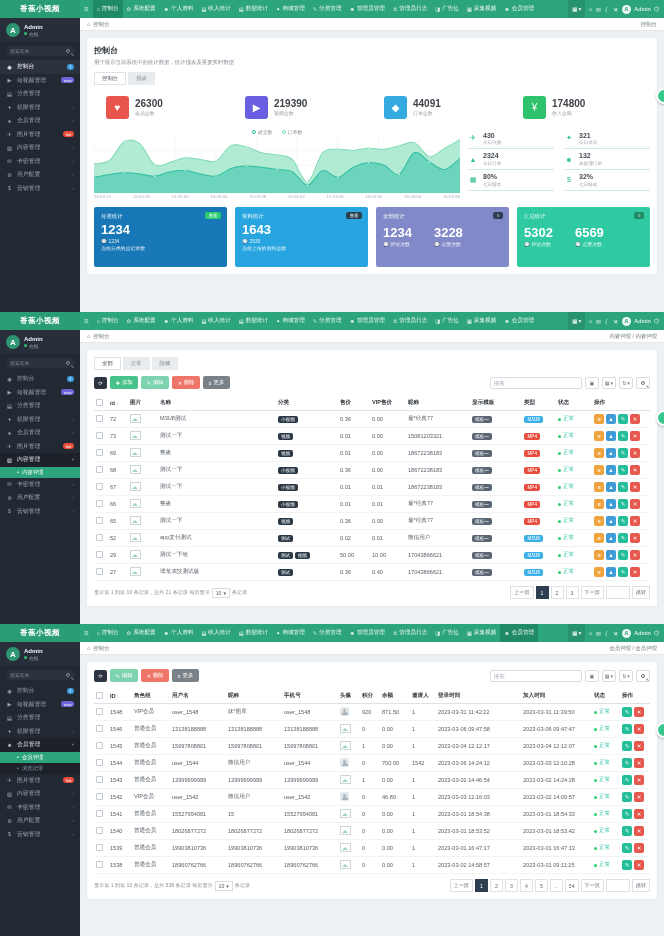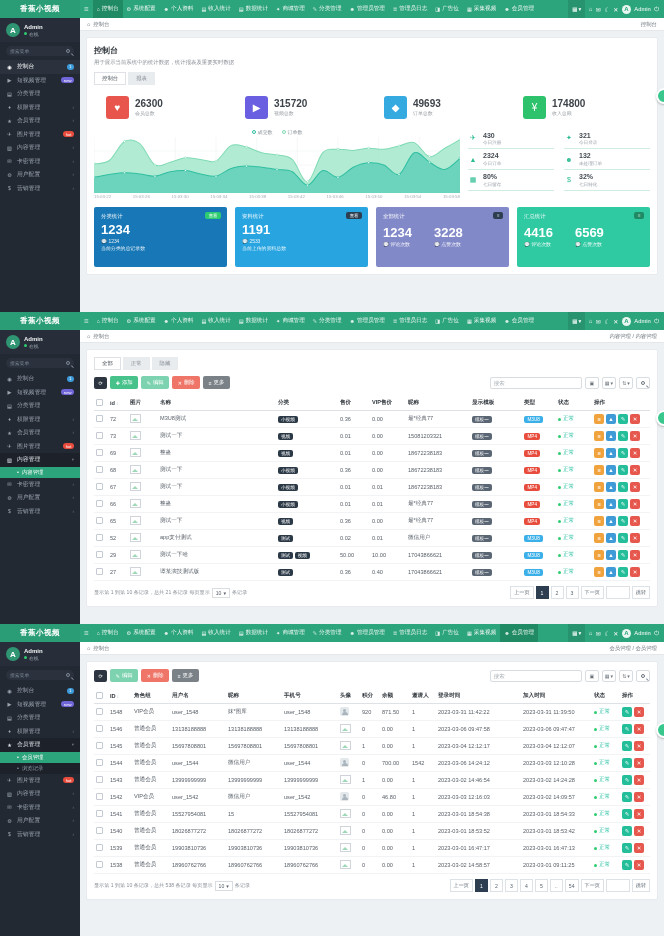--- a/index.html
+++ b/index.html
@@ -268,28 +268,28 @@
               <div class="stat">
                 <div class="stat-ic" style="background:#e8554d">♥</div>
                 <div>
                   <div class="stat-num">26300</div>
                   <div class="stat-lbl">会员总数</div>
                 </div>
               </div>
               <div class="stat">
                 <div class="stat-ic" style="background:#6a5fe0">▶</div>
                 <div>
-                  <div class="stat-num">315720</div>
+                  <div class="stat-num">219390</div>
                   <div class="stat-lbl">视频总数</div>
                 </div>
               </div>
               <div class="stat">
                 <div class="stat-ic" style="background:#35aae0">◆</div>
                 <div>
-                  <div class="stat-num">49693</div>
+                  <div class="stat-num">44091</div>
                   <div class="stat-lbl">订单总数</div>
                 </div>
               </div>
               <div class="stat">
                 <div class="stat-ic" style="background:#2dc26b">¥</div>
                 <div>
                   <div class="stat-num">174800</div>
                   <div class="stat-lbl">收入总额</div>
                 </div>
               </div>
@@ -413,21 +413,21 @@
               <div class="cpanel" style="background:#1878b7">
                 <div class="cp-title">分类统计</div>
                 <div class="cp-badge" style="background:#2ecc71">查看</div>
                 <div class="cp-num">1234</div>
                 <div class="cp-sub">💬 1234</div>
                 <div class="cp-foot">当前分类的总记录数</div>
               </div>
               <div class="cpanel" style="background:#28a5e0">
                 <div class="cp-title">资料统计</div>
                 <div class="cp-badge" style="background:#2c3e50">查看</div>
-                <div class="cp-num">1191</div>
+                <div class="cp-num">1643</div>
                 <div class="cp-sub">💬 2533</div>
                 <div class="cp-foot">当前上传的资料总数</div>
               </div>
               <div class="cpanel" style="background:#8289c8">
                 <div class="cp-title">全部统计</div>
                 <div class="cp-badge" style="background:#2c3e50">≡</div>
                 <div class="cp-pairs">
                   <div class="cp-pair">
                     <div class="cp-num">1234</div>
                     <div class="l" style="font-size:4.9px;opacity:.9;margin-top:2px">💬 评论次数</div>
@@ -436,21 +436,21 @@
                     <div class="cp-num">3228</div>
                     <div class="l" style="font-size:4.9px;opacity:.9;margin-top:2px">💬 点赞次数</div>
                   </div>
                 </div>
               </div>
               <div class="cpanel" style="background:#2fc9a2">
                 <div class="cp-title">汇总统计</div>
                 <div class="cp-badge" style="background:#1f8a64">≡</div>
                 <div class="cp-pairs">
                   <div class="cp-pair">
-                    <div class="cp-num">4416</div>
+                    <div class="cp-num">5302</div>
                     <div class="l" style="font-size:4.9px;opacity:.9;margin-top:2px">💬 评论次数</div>
                   </div>
                   <div class="cp-pair">
                     <div class="cp-num">6569</div>
                     <div class="l" style="font-size:4.9px;opacity:.9;margin-top:2px">💬 点赞次数</div>
                   </div>
                 </div>
               </div>
             </div>
           </div>

